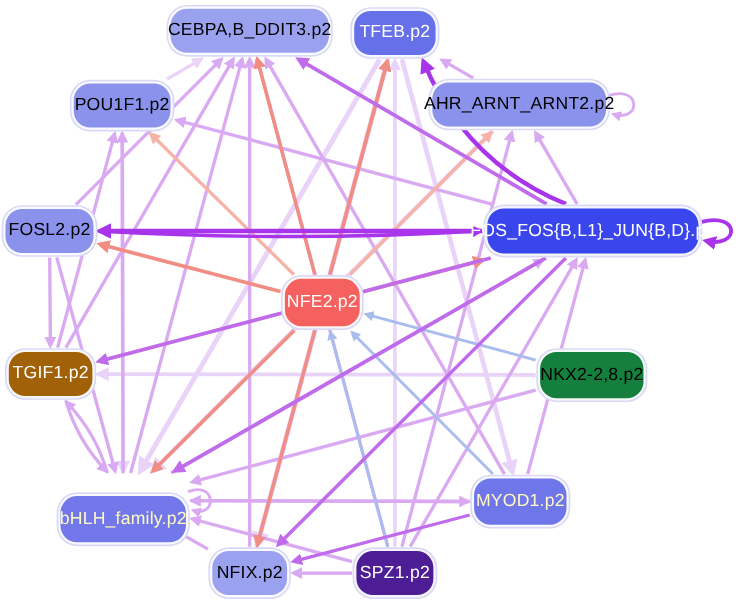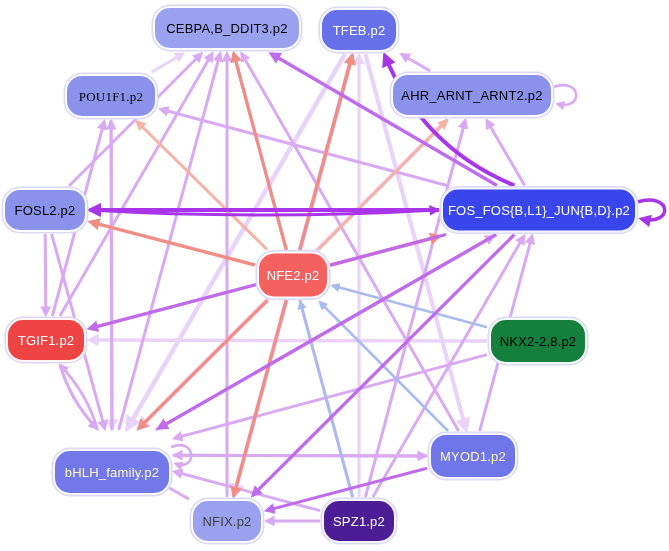--- a/index.html
+++ b/index.html
@@ -4,21 +4,21 @@
 <style>
   html,body{margin:0;padding:0;background:#ffffff;font-family:"Liberation Sans",sans-serif;}
   .stage{position:relative;width:669px;height:551px;background:#ffffff;overflow:hidden;}
   .stage svg{position:absolute;left:0;top:0;}
   .node{
     position:absolute;
     display:flex;align-items:center;justify-content:center;
     border-radius:17px;
     border:2px solid rgba(255,255,255,0.95);
     box-shadow:0 0 0 1.5px #d9d9f6;
-    font-size:13px;
+    font-size:16px;
     line-height:1;
     white-space:nowrap;
     transform:translate(-50%,-50%);
     cursor:pointer;
     box-sizing:border-box;
     letter-spacing:0.2px;
   }
 </style>
 </head>
 <body>
@@ -101,24 +101,24 @@
       <path d="M427.0,468.2 L267.0,510.4" fill="none" stroke="#bf6bec" stroke-width="3" marker-end="url(#m-med)"></path>
       <path d="M439.0,210.0 L91.0,210.0" fill="none" stroke="#a935ea" stroke-width="4" marker-end="url(#m-dark)"></path>
       <path d="M89.0,210.0 Q263.0,220.0 437.0,210.0" fill="none" stroke="#a935ea" stroke-width="3" marker-end="url(#m-dark)"></path>
       <path d="M514.5,185.5 Q422.9,147.6 385.0,56.0" fill="none" stroke="#a935ea" stroke-width="4" marker-end="url(#m-dark)"></path>
       <path d="M637,202 C673,192 673,226 642,219" fill="none" stroke="#a935ea" stroke-width="3.5" marker-end="url(#m-dark)"></path>
       <path d="M553,87 C583,77 583,111 558,104" fill="none" stroke="#d9a9f1" stroke-width="2.6" marker-end="url(#m-light)"></path>
       <path d="M171,447 C197,437 197,471 176,464" fill="none" stroke="#d9a9f1" stroke-width="2.6" marker-end="url(#m-light)"></path>
     </svg>
 <div class="node" style="left: 227px; top: 28px; width: 148px; height: 44px; background: rgb(154, 162, 239); color: rgb(0, 0, 0);">CEBPA,B_DDIT3.p2</div>
     <div class="node" style="left: 359px; top: 30px; width: 78px; height: 44px; background: rgb(102, 113, 233); color: rgb(255, 255, 255); text-align: center;">TFEB.p2</div>
-    <div class="node" style="left: 111px; top: 96px; width: 92px; height: 44px; background: rgb(138, 146, 236); color: rgb(0, 0, 0); font-family: Liberation Serif, serif;">POU1F1.p2</div>
+    <div class="node" style="left: 111px; top: 96px; width: 92px; height: 44px; background: rgb(138, 146, 236); color: rgb(0, 0, 0);">POU1F1.p2</div>
     <div class="node" style="left: 472px; top: 95px; width: 162px; height: 44px; background: rgb(138, 146, 236); color: rgb(0, 0, 0);">AHR_ARNT_ARNT2.p2</div>
     <div class="node" style="left: 45px; top: 210px; width: 84px; height: 44px; background: rgb(138, 146, 236); color: rgb(0, 0, 0);">FOSL2.p2</div>
     <div class="node" style="left: 539px; top: 210px; width: 196px; height: 45px; background: rgb(58, 70, 237); color: rgb(255, 255, 255);">FOS_FOS{B,L1}_JUN{B,D}.p2</div>
     <div class="node" style="left: 293px; top: 275px; width: 72px; height: 47px; background: rgb(245, 97, 94); color: rgb(255, 255, 255);">NFE2.p2</div>
-    <div class="node" style="left: 46px; top: 340px; width: 80px; height: 44px; background: #ef4444; color: rgb(255, 255, 255);">TGIF1.p2</div>
+    <div class="node" style="left: 46px; top: 340px; width: 80px; height: 44px; background: #a16207; color: rgb(255, 255, 255);">TGIF1.p2</div>
     <div class="node" style="left: 538px; top: 341px; width: 98px; height: 46px; background: #15803d; color: rgb(0, 0, 0);">NKX2-2,8.p2</div>
     <div class="node" style="left: 112px; top: 472px; width: 118px; height: 46px; background: rgb(114, 120, 233); color: #fef9c3;">bHLH_family.p2</div>
     <div class="node" style="left: 473px; top: 456px; width: 88px; height: 46px; background: rgb(111, 118, 233); color: #fef9c3;">MYOD1.p2</div>
-    <div class="node" style="left: 227px; top: 521px; width: 72px; height: 44px; background: rgb(154, 162, 239); color: #404040;">NFIX.p2</div>
+    <div class="node" style="left: 227px; top: 521px; width: 72px; height: 44px; background: rgb(154, 162, 239); color: #000000;">NFIX.p2</div>
     <div class="node" style="left: 359px; top: 521px; width: 74px; height: 44px; background: #4c1d95; color: rgb(255, 255, 255);">SPZ1.p2</div>
   </div>
 
 </body></html>

